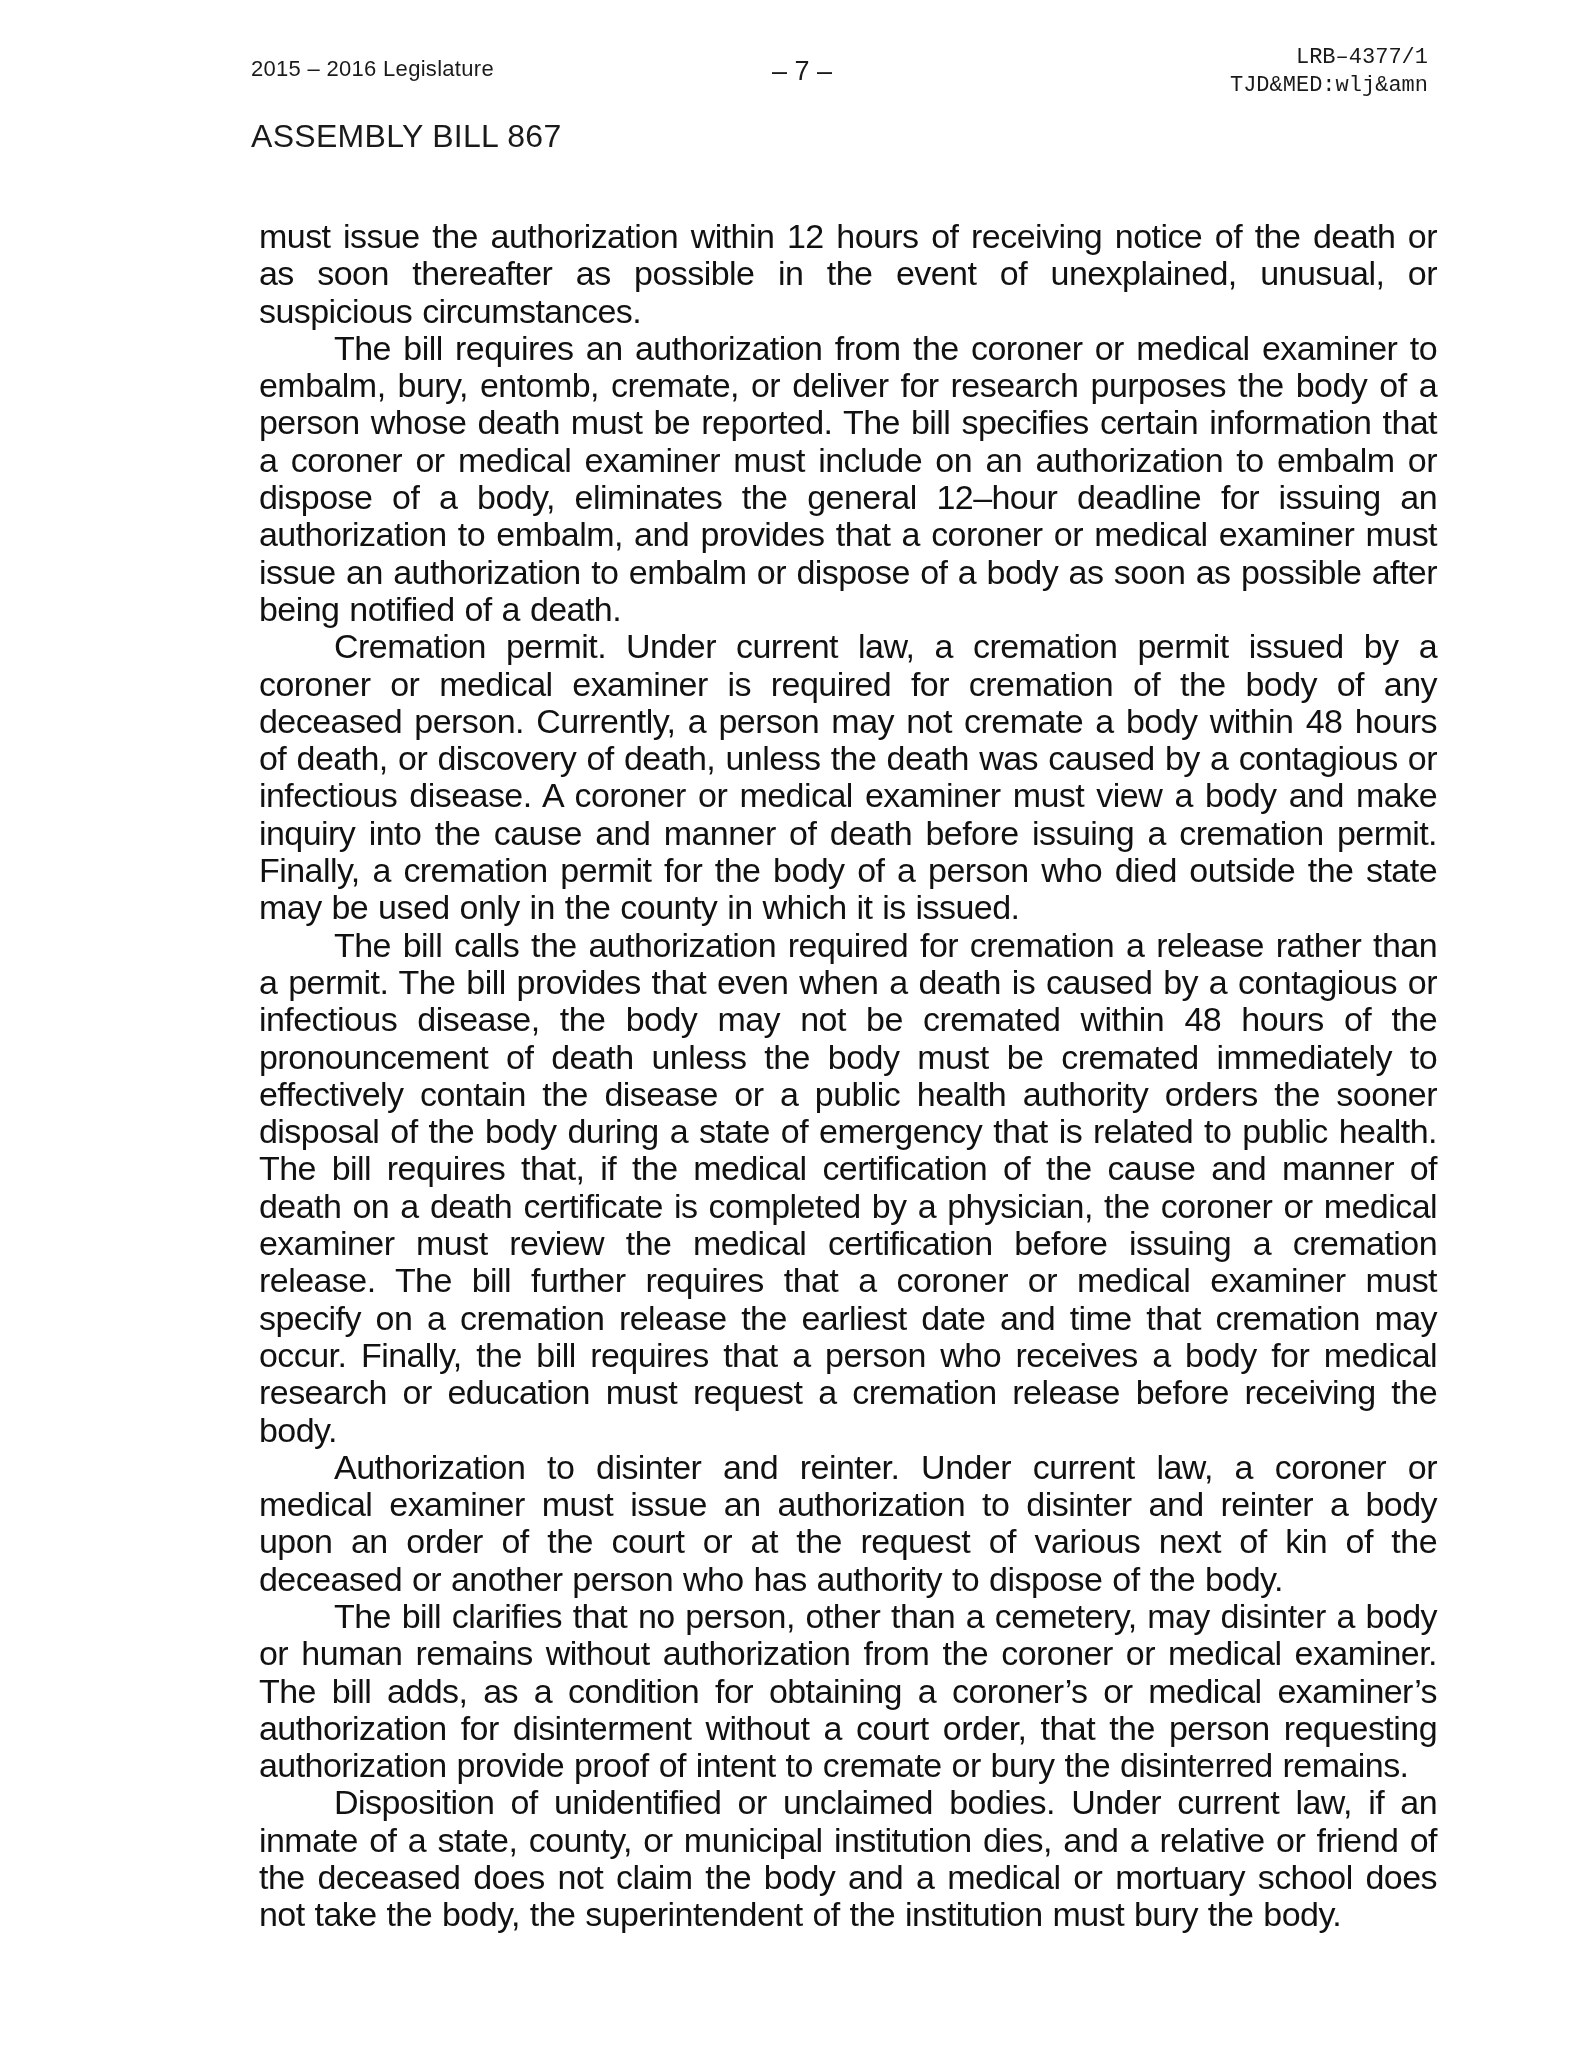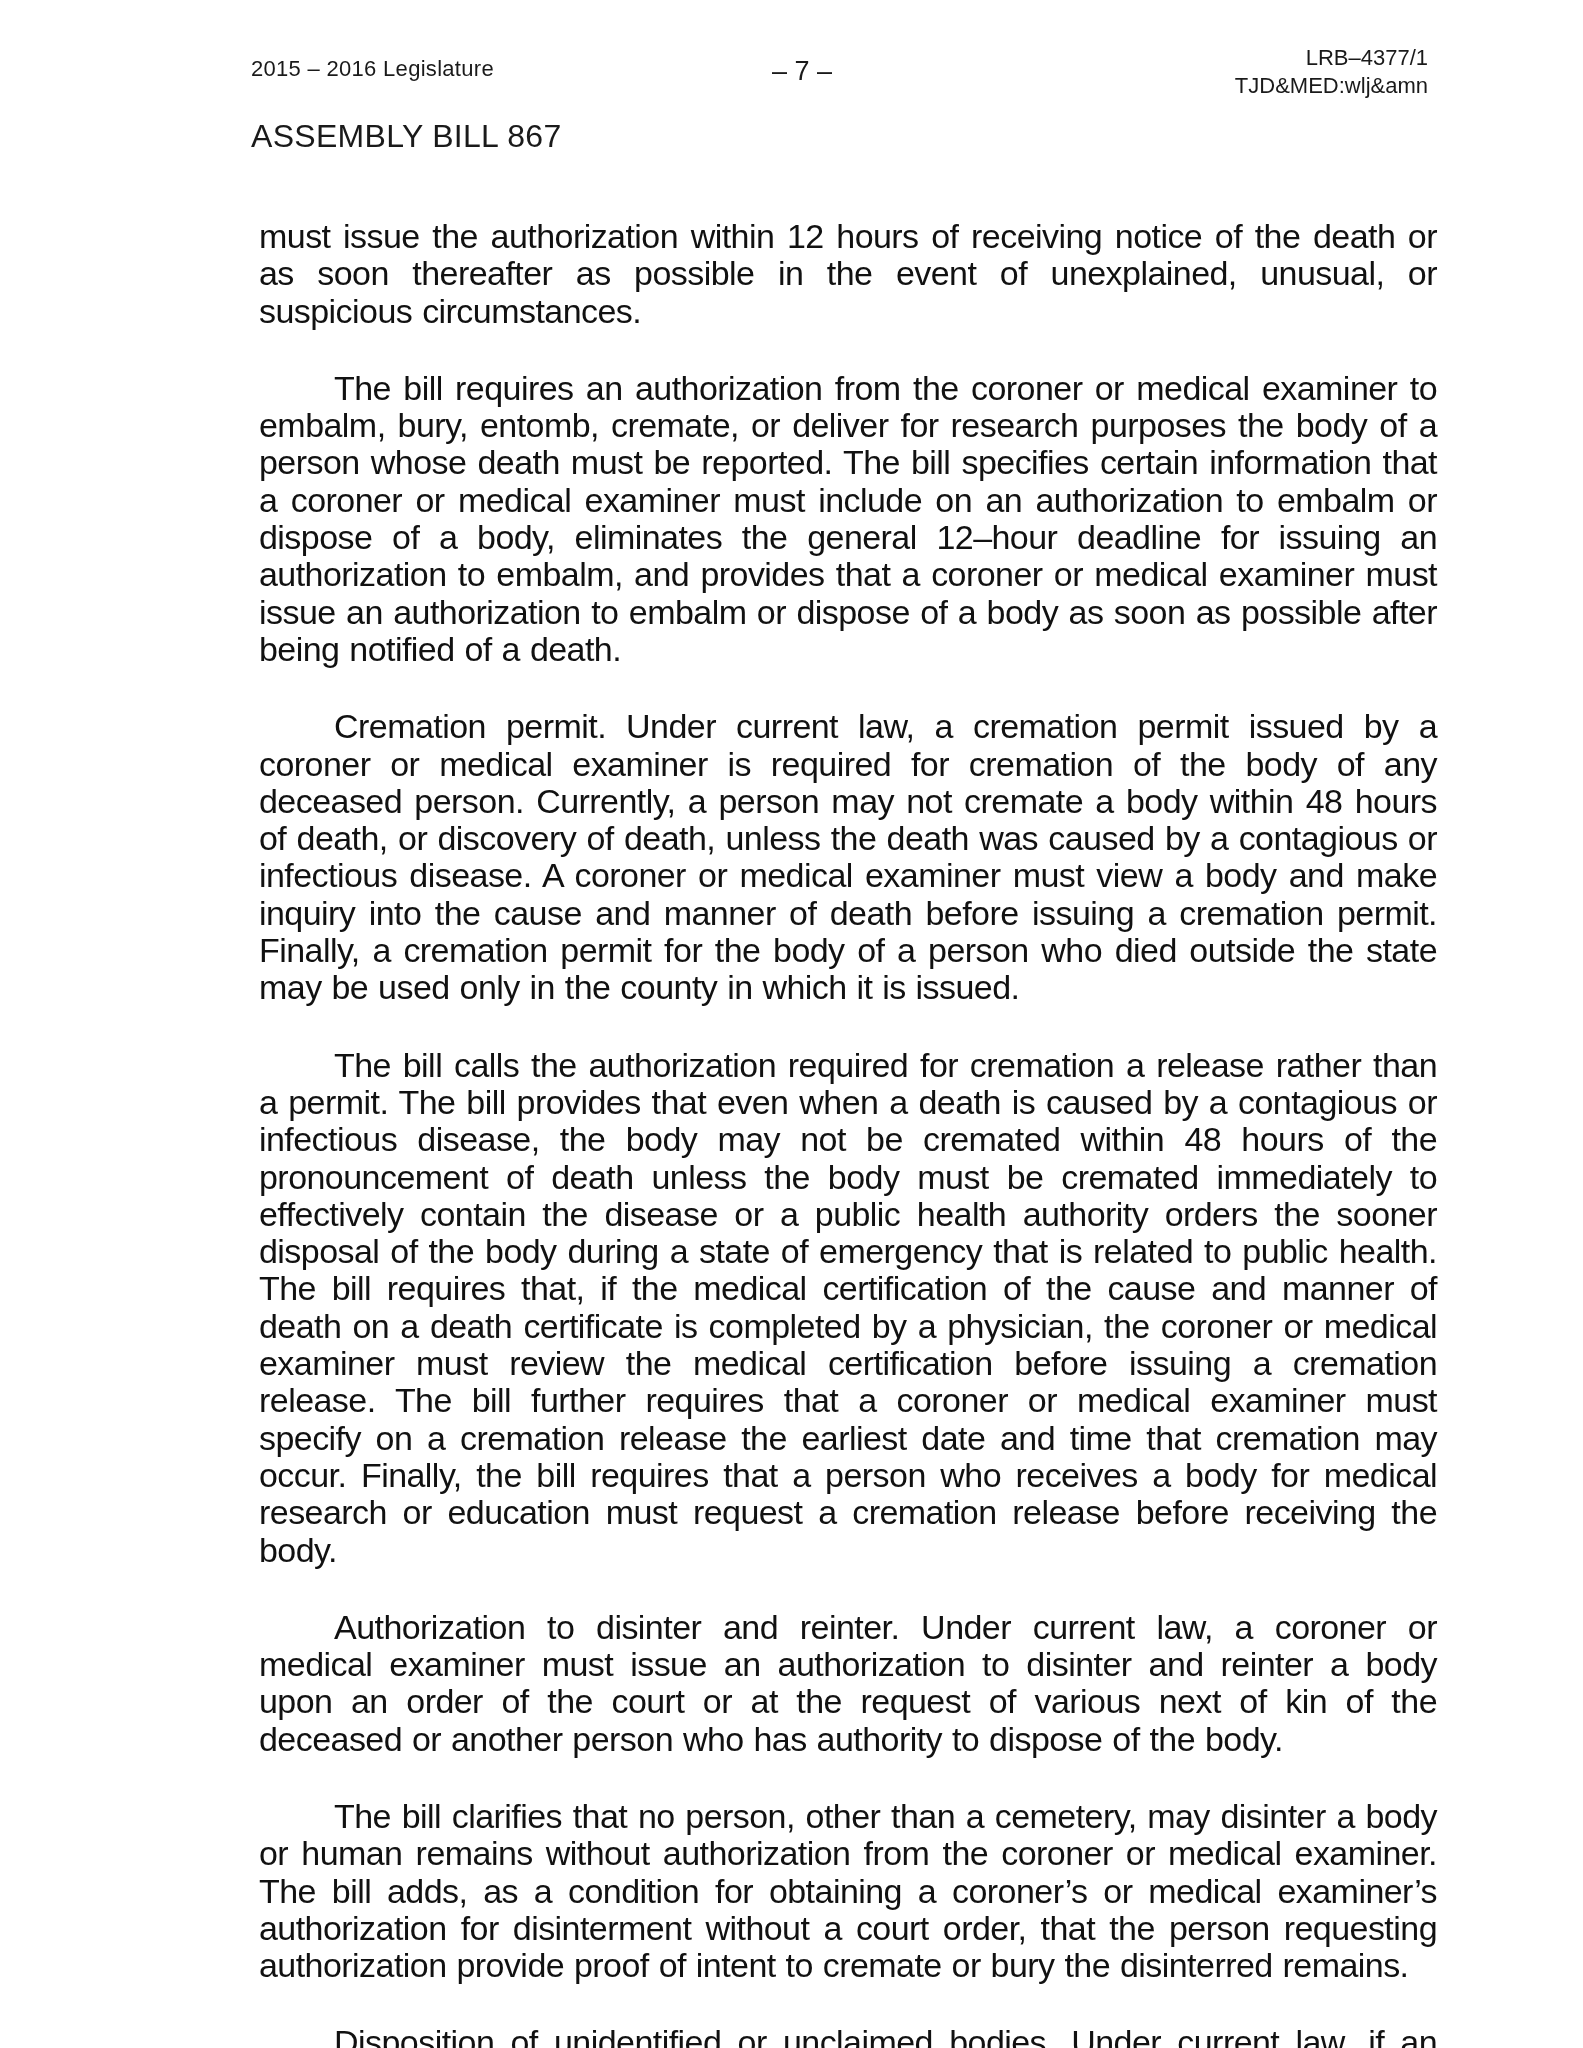--- a/index.html
+++ b/index.html
@@ -1,28 +1,28 @@
 <!DOCTYPE html>
 <html><head>
 <meta charset="utf-8">
 <style>
   html, body { margin: 0; padding: 0; background: #ffffff; }
   body { width: 1583px; height: 2048px; position: relative; overflow: hidden; color: #111111; }
   .hdr { position: absolute; font-family: "Liberation Sans", sans-serif; color: #1a1a1a; white-space: nowrap; }
   .hdr-left { left: 251px; top: 56px; font-size: 22px; letter-spacing: 0.3px; }
   .hdr-center { left: 772px; top: 56px; font-size: 27px; }
-  .hdr-right { right: 155px; top: 44px; font-size: 22px; text-align: right; line-height: 28px; }
+  .hdr-right { right: 155px; top: 44px; font-size: 22px; text-align: right; line-height: 28px; font-family: Liberation Mono, monospace; }
   .hdr-bill { left: 251px; top: 118px; font-size: 32px; letter-spacing: 0.3px; }
   .body-text {
     position: absolute; left: 259px; top: 218px; width: 1178px;
     font-family: "Liberation Sans", sans-serif; font-size: 34px; line-height: 37.3px;
     text-align: justify; color: #111111;
   }
   .para { margin: 0; text-indent: 0; }
-  .para.indent { text-indent: 75px; margin-top: 40px; }
+  .para.indent { text-indent: 75px; }
   .para span { letter-spacing: -0.55px; word-spacing: 1px; }
 </style>
 </head>
 <body>
 
 <div class="hdr hdr-left">2015 – 2016  Legislature</div>
 <div class="hdr hdr-center">– 7 –</div>
 <div class="hdr hdr-right">
   <div>LRB–4377/1</div>
   <div>TJD&amp;MED:wlj&amp;amn</div>

